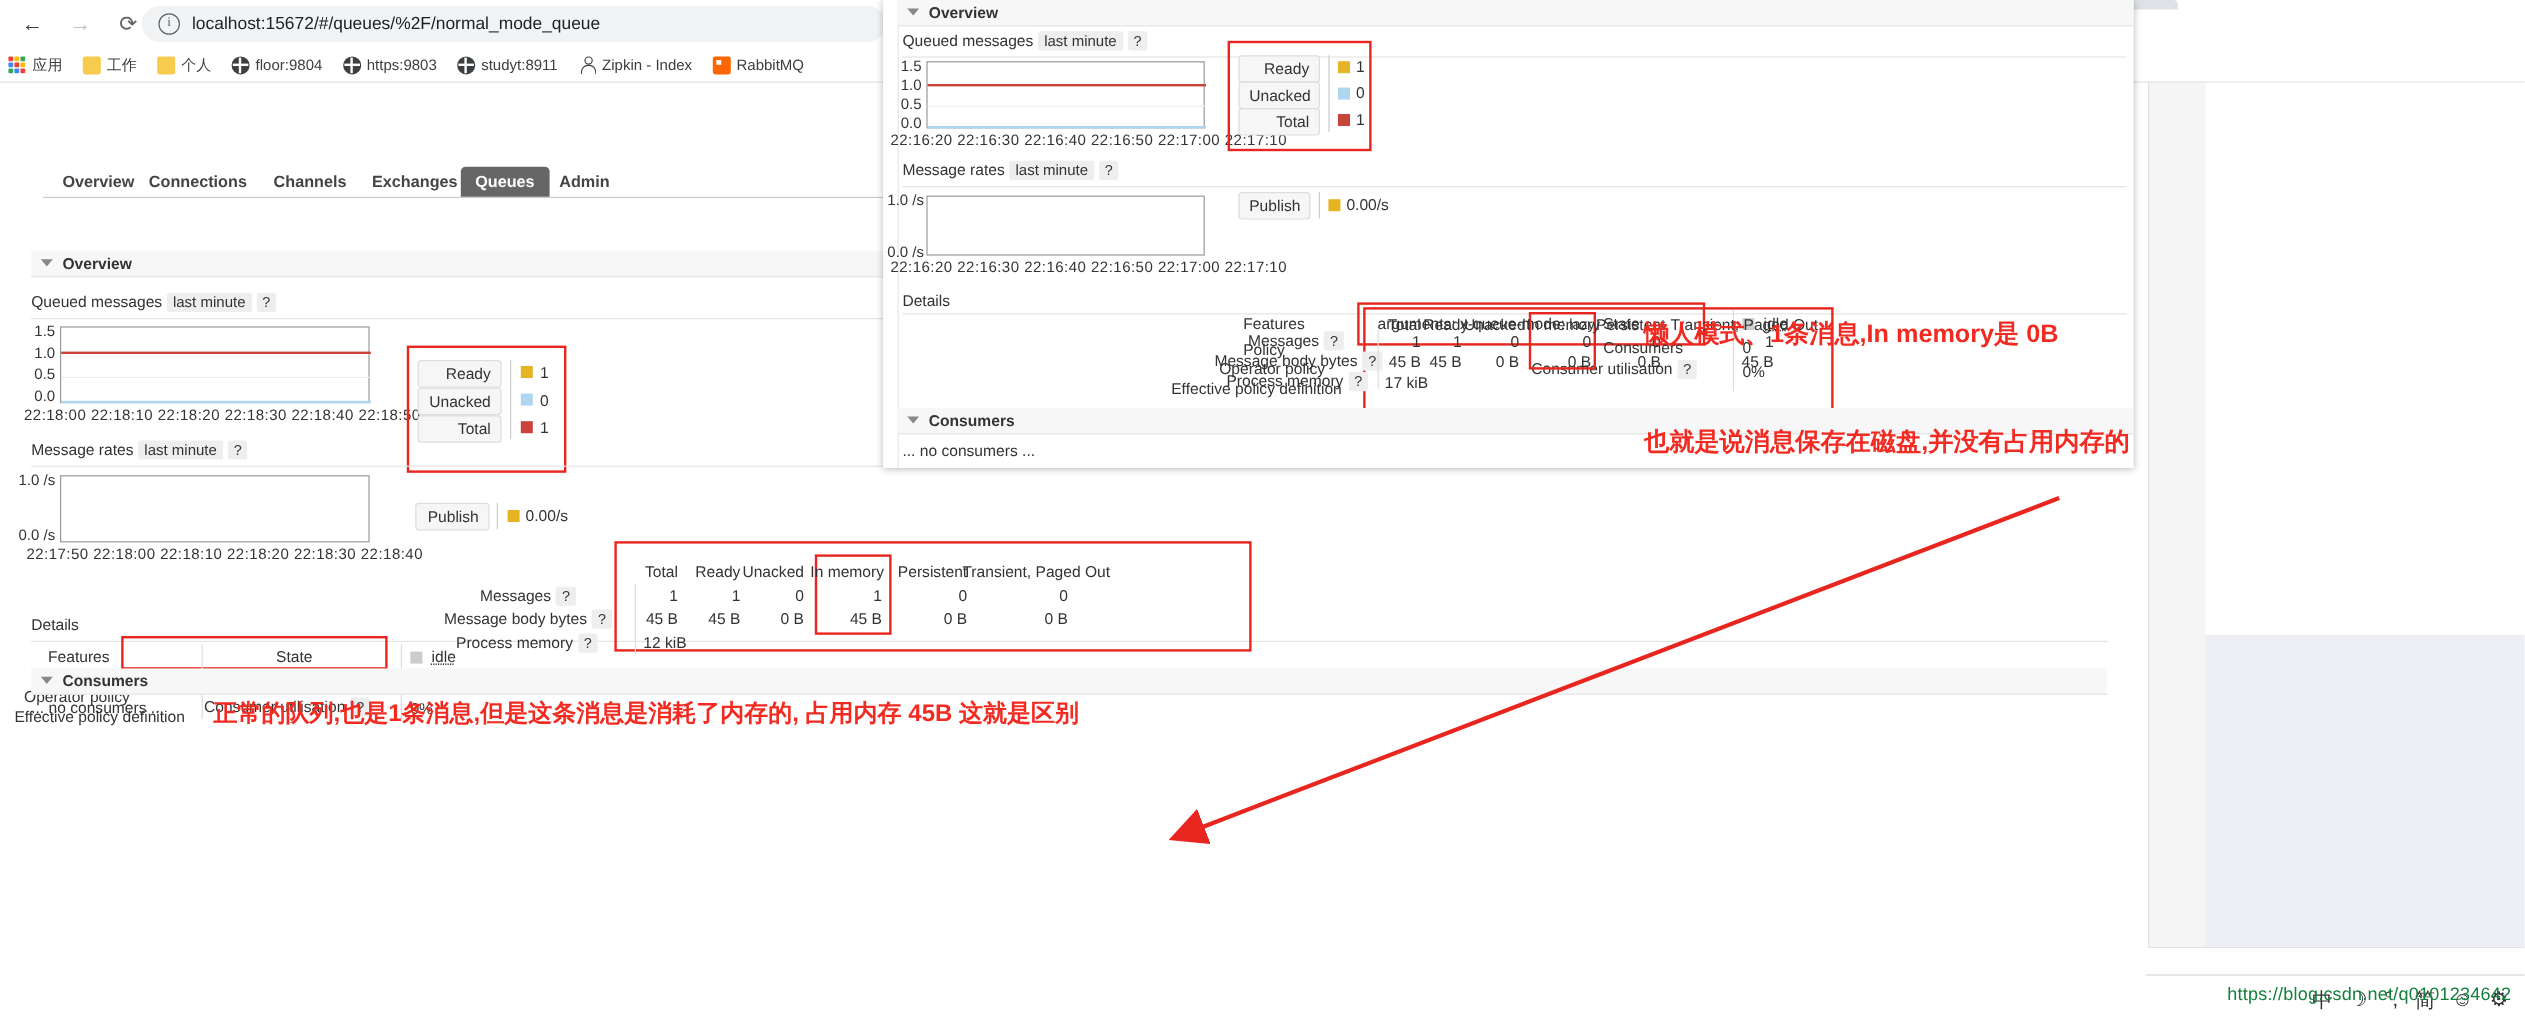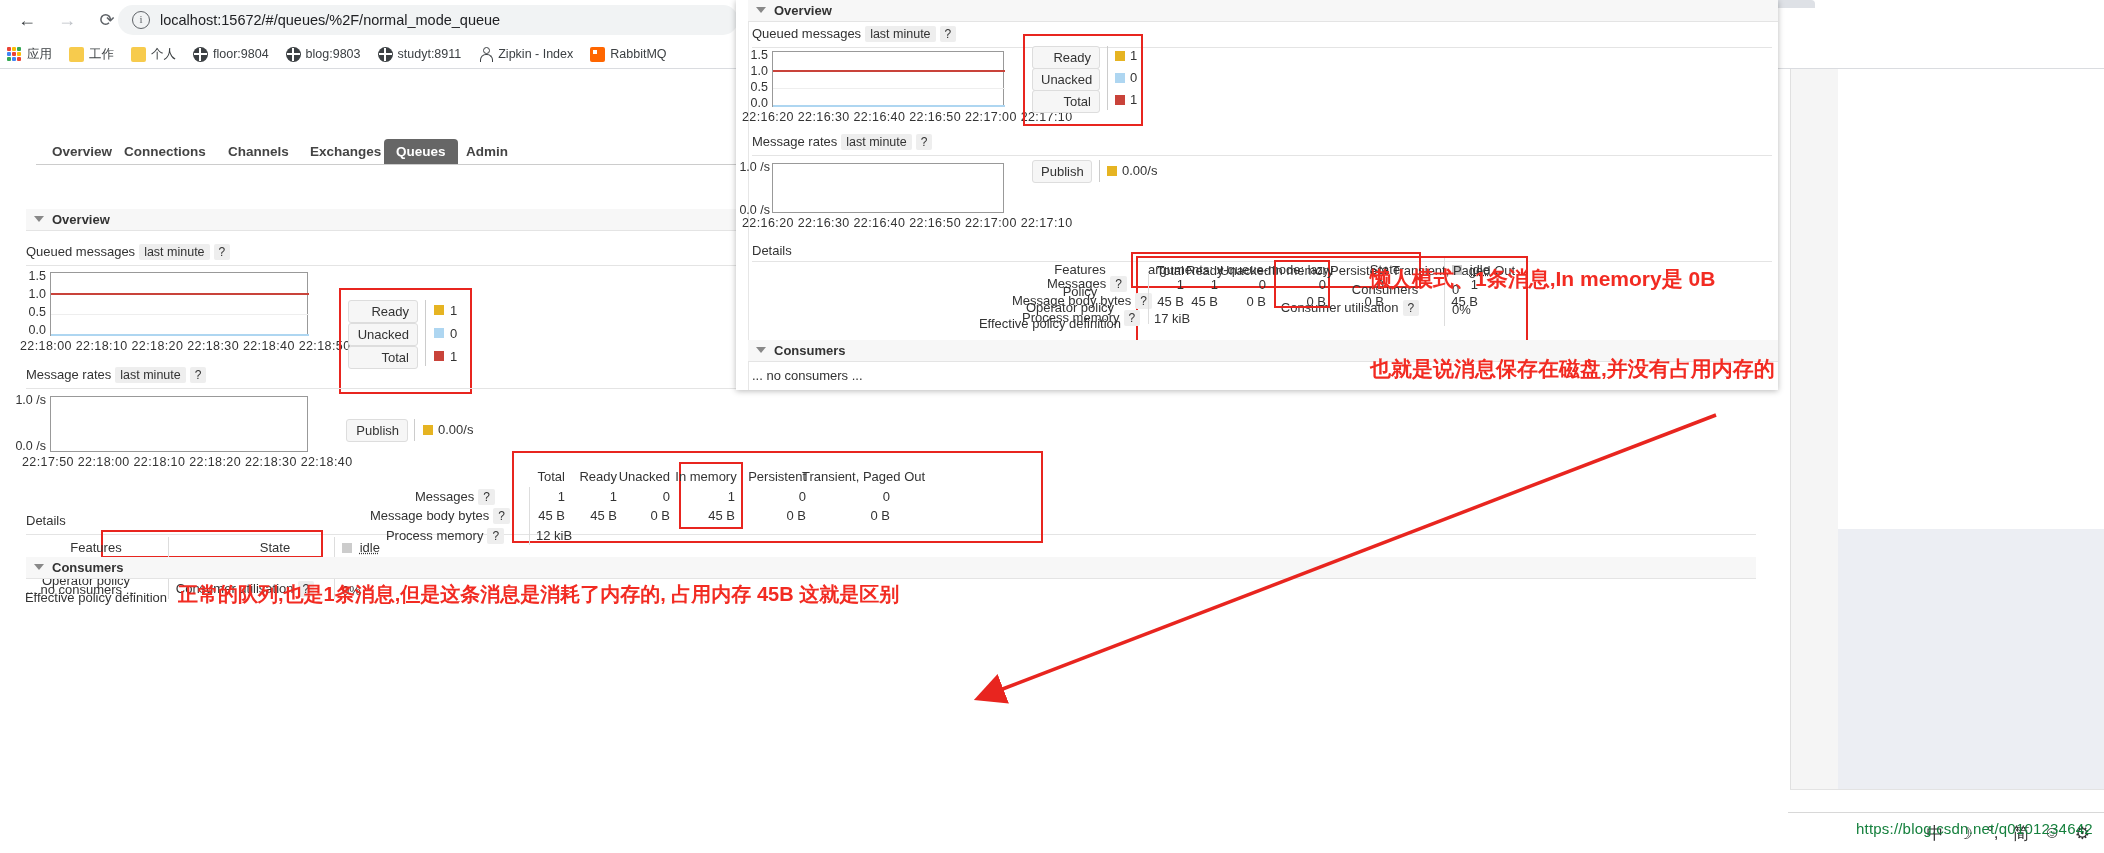--- a/index.html
+++ b/index.html
@@ -69,21 +69,21 @@
   .qmark{background:#eee;color:#333;font-size:12px;padding:1px 5px;border-radius:2px;margin-left:4px;}
   .chartbox{position:absolute;border:1px solid #999;background:#fff;box-sizing:border-box;}
   .axis-y{position:absolute;font-size:12.5px;color:#333;text-align:right;}
   .axis-x{position:absolute;font-size:12.5px;color:#333;white-space:nowrap;letter-spacing:0.4px;}
   .legend-btn{position:absolute;background:#f6f6f6;border:1px solid #ddd;border-radius:3px;
      font-size:13px;color:#333;text-align:right;box-sizing:border-box;padding:3px 8px;}
   .legend-sep{position:absolute;width:1px;background:#ccc;}
   .swatch{position:absolute;width:10px;height:10px;}
   .legend-val{position:absolute;font-size:13px;color:#333;}
   .redbox{position:absolute;border:2px solid #e8251f;box-sizing:border-box;pointer-events:none;}
-  .lbl-r{position:absolute;font-size:13px;color:#333;text-align:center;white-space:nowrap;}
+  .lbl-r{position:absolute;font-size:13px;color:#333;text-align:left;white-space:nowrap;}
   .val-l{position:absolute;font-size:13px;color:#333;white-space:nowrap;}
   .col-hdr{position:absolute;font-size:13px;color:#333;text-align:right;white-space:nowrap;}
   .vline{position:absolute;width:1px;background:#ddd;}
   .hline{position:absolute;height:1px;background:#e4e4e4;}
   .ann{position:absolute;color:#f22b22;font-weight:bold;white-space:pre;}
 
   
   #overlay{position:absolute;left:736px;top:0;width:1042px;height:390px;background:#fff;
       box-shadow:0 1px 6px rgba(0,0,0,.28);overflow:hidden;}
   #overlay .olbody{position:absolute;left:0;top:0;width:1042px;height:390px;}
@@ -136,21 +136,21 @@
     <div class="bm">
       <span class="fav folder"></span>
       <span>个人</span>
     </div>
     <div class="bm">
       <span class="fav globe"></span>
       <span>floor:9804</span>
     </div>
     <div class="bm">
       <span class="fav globe"></span>
-      <span>blog:9803</span>
+      <span>https:9803</span>
     </div>
     <div class="bm">
       <span class="fav globe"></span>
       <span>studyt:8911</span>
     </div>
     <div class="bm">
       <span class="fav person"></span>
       <span>Zipkin - Index</span>
     </div>
     <div class="bm">

